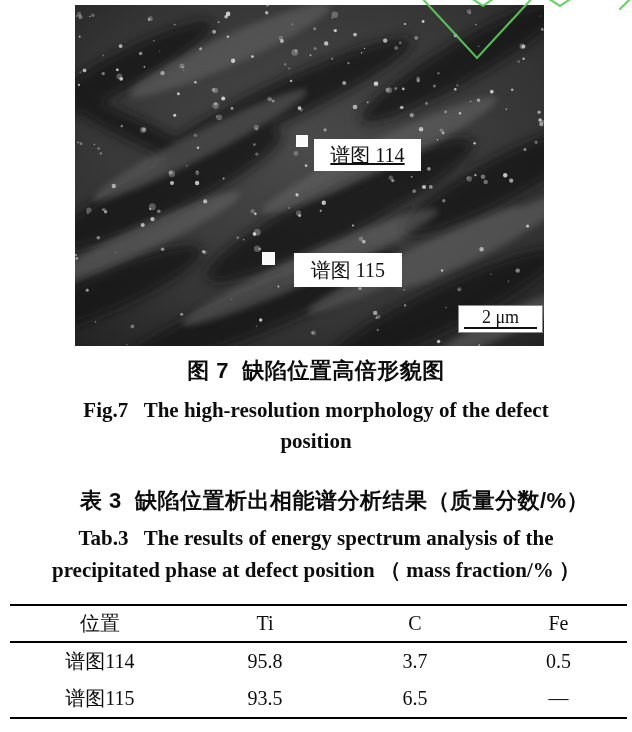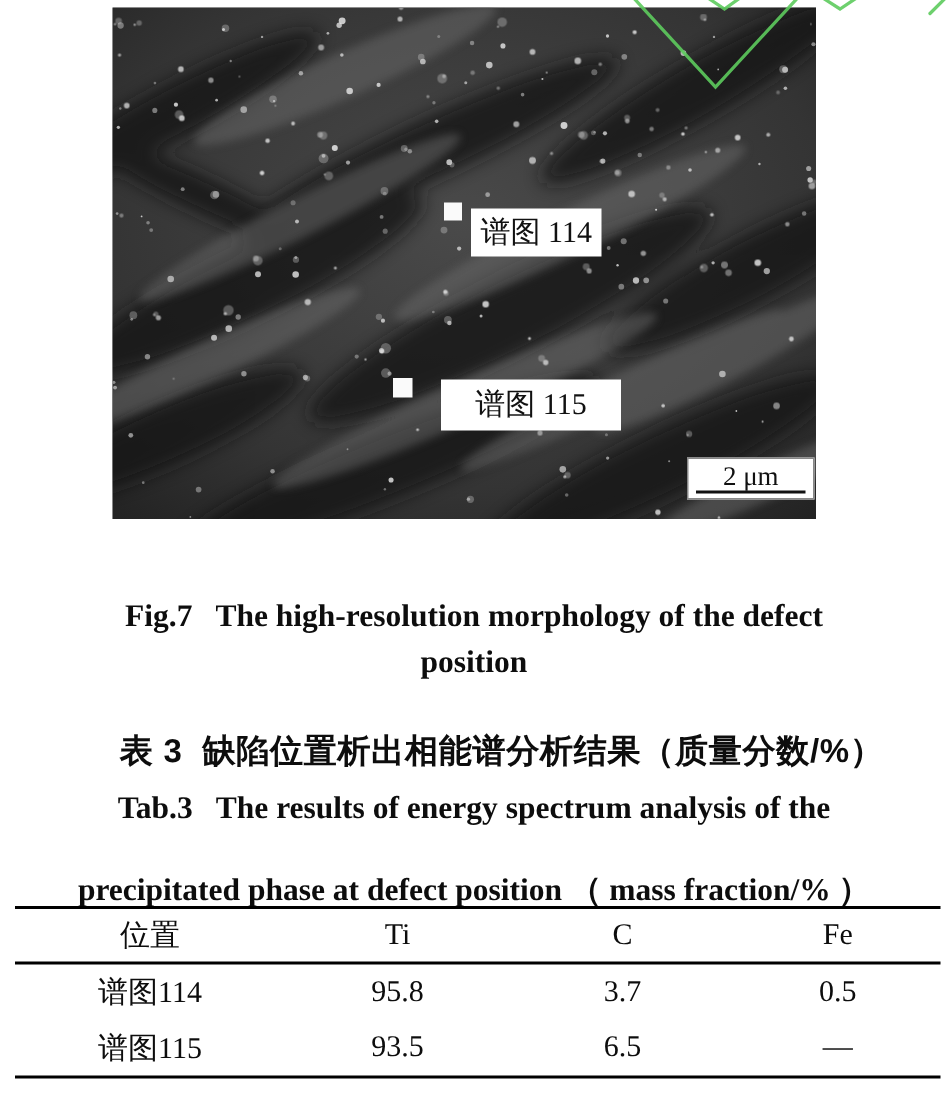--- a/index.html
+++ b/index.html
@@ -18,22 +18,22 @@
   .marker {
     position:absolute; background:#fafafa;
   }
   .m114 { left:221px; top:130px; width:12px; height:12px; }
   .m115 { left:187px; top:247px; width:13px; height:13px; }
   .spec-label {
     position:absolute; background:#ffffff; color:#111;
     font-size:20px; line-height:1; display:flex; align-items:center; justify-content:center;
     font-family:"Liberation Serif","DejaVu Serif",serif;
   }
-  .l114 { left:239px; top:134px; width:87px; height:32px; }
-  .l115 { left:219px; top:248px; width:120px; height:34px; }
+  .l114 { left:239px; top:134px; width:107px; height:32px;text-decoration:underline; }
+  .l115 { left:219px; top:248px; width:108px; height:34px; }
   .scalebox {
     position:absolute; left:383px; top:300px; width:85px; height:28px;
     background:#fff; border:1px solid #888;padding-left:20px;
   }
   .scaletext {
     position:absolute; top:1px; left:0; width:100%; text-align:center;
     font-size:18px; line-height:20px; color:#111;
   }
   .scaleline {
     position:absolute; bottom:3px; left:5px; right:5px; height:2px; background:#111;
@@ -49,21 +49,21 @@
   }
   .cap-zh { font-weight:bold; font-size:22px; line-height:26px;
     font-family:"Liberation Sans","DejaVu Sans",sans-serif; letter-spacing:0.5px; }
   .cap-en { font-weight:bold; font-size:21px; line-height:26px;
     font-family:Liberation Serif, serif; }
   .figcap-zh { top:358px; }
   .figcap-en1 { top:397px; }
   .figcap-en2 { top:428px; }
   .tabcap-zh { top:488px;padding-left:37px; }
   .tabcap-en1 { top:525px; }
-  .tabcap-en2 { top:580px; }
+  .tabcap-en2 { top:557px; }
   
   table.eds {
     position:absolute; left:10px; top:604px; width:617px;
     border-collapse:collapse; table-layout:fixed;
     border-top:2.5px solid #000; border-bottom:2.5px solid #000;
     font-family:"Liberation Serif","DejaVu Serif",serif;
   }
   table.eds thead tr { height:37px; border-bottom:2.5px solid #000; }
   table.eds tbody tr { height:38px; }
   table.eds th, table.eds td {
@@ -378,20 +378,21 @@
 
   <svg class="watermark" width="632" height="360" viewBox="0 0 632 360">
     <g fill="none" stroke-width="2.2" stroke-linecap="round" opacity="0.9" stroke="#5ecb5e">
       <path d="M420,-4 L477,58 L536,-6"></path>
       <path d="M468,-4 L483,6 L497,-4"></path>
       <path d="M546,-3 L560,6 L575,-4"></path>
       <path d="M620,9 L634,-5"></path>
     </g>
   </svg>
 
+  <div class="cap cap-zh figcap-zh">图 7  缺陷位置高倍形貌图</div>
   <div class="cap cap-en figcap-en1">Fig.7   The high-resolution morphology of the defect</div>
   <div class="cap cap-en figcap-en2">position</div>
 
   <div class="cap cap-zh tabcap-zh">表 3  缺陷位置析出相能谱分析结果（质量分数/%）</div>
   <div class="cap cap-en tabcap-en1">Tab.3   The results of energy spectrum analysis of the</div>
   <div class="cap cap-en tabcap-en2">precipitated phase at defect position （ mass fraction/% ）</div>
 
   <table class="eds">
     <colgroup>
         <col class="c1">

